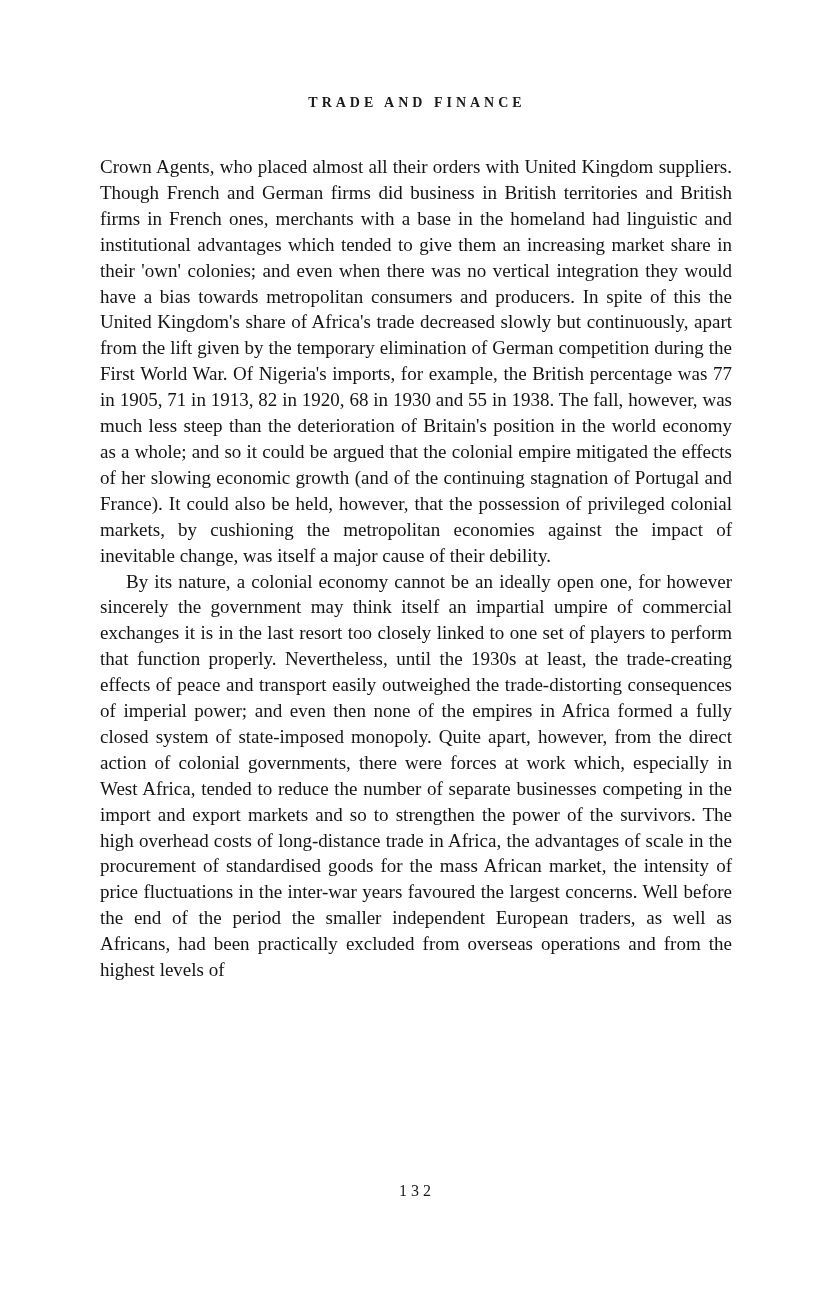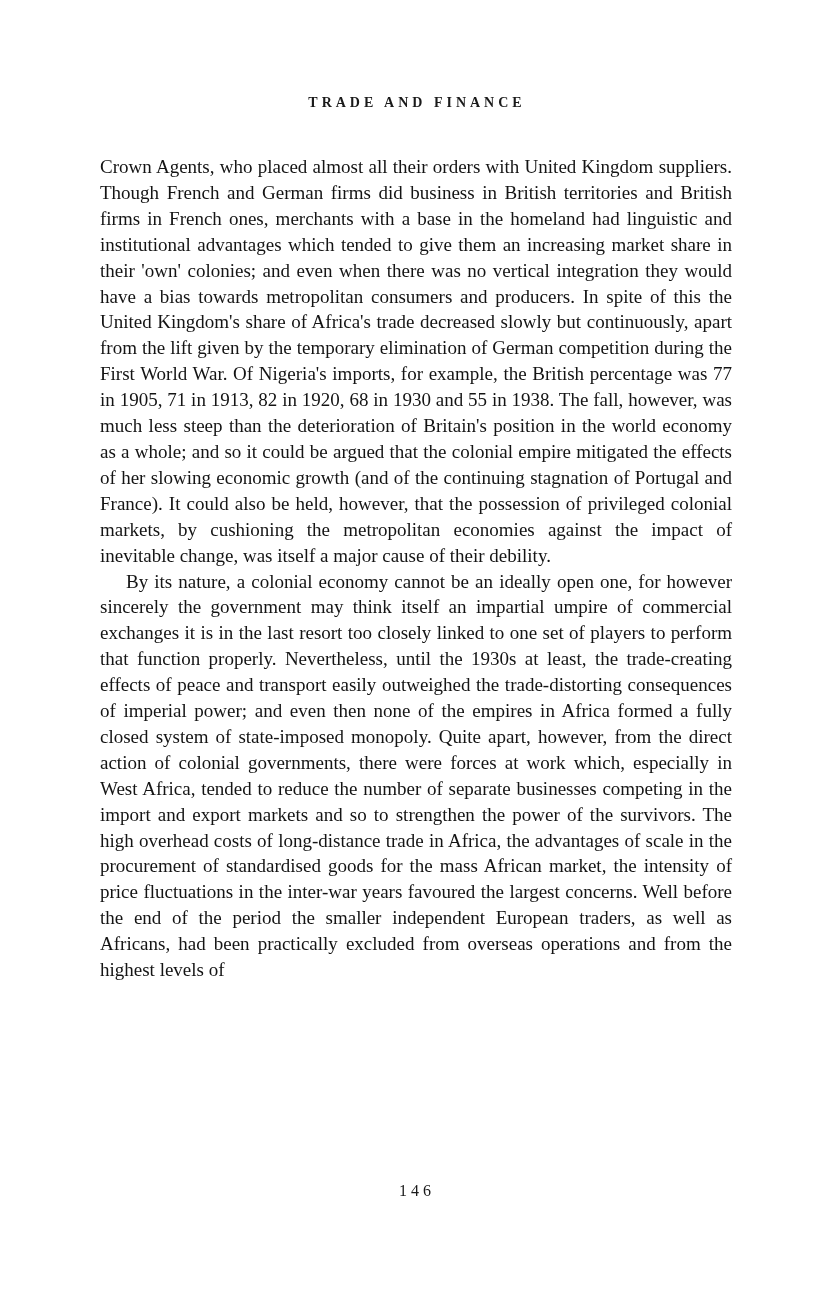--- a/index.html
+++ b/index.html
@@ -67,15 +67,15 @@
 
 <div class="page">
 
   <div class="running-head">TRADE AND FINANCE</div>
 
   <div class="text-block">
     <p class="para">Crown Agents, who placed almost all their orders with United Kingdom suppliers. Though French and German firms did business in British territories and British firms in French ones, merchants with a base in the homeland had linguistic and institutional advantages which tended to give them an increasing market share in their 'own' colonies; and even when there was no vertical integration they would have a bias towards metropolitan consumers and producers. In spite of this the United Kingdom's share of Africa's trade decreased slowly but continuously, apart from the lift given by the temporary elimination of German competition during the First World War. Of Nigeria's imports, for example, the British percentage was 77 in 1905, 71 in 1913, 82 in 1920, 68 in 1930 and 55 in 1938. The fall, however, was much less steep than the deterioration of Britain's position in the world economy as a whole; and so it could be argued that the colonial empire mitigated the effects of her slowing economic growth (and of the continuing stagnation of Portugal and France). It could also be held, however, that the possession of privileged colonial markets, by cushioning the metropolitan economies against the impact of inevitable change, was itself a major cause of their debility.</p>
     <p class="para indented">By its nature, a colonial economy cannot be an ideally open one, for however sincerely the government may think itself an impartial umpire of commercial exchanges it is in the last resort too closely linked to one set of players to perform that function properly. Nevertheless, until the 1930s at least, the trade-creating effects of peace and transport easily outweighed the trade-distorting consequences of imperial power; and even then none of the empires in Africa formed a fully closed system of state-imposed monopoly. Quite apart, however, from the direct action of colonial governments, there were forces at work which, especially in West Africa, tended to reduce the number of separate businesses competing in the import and export markets and so to strengthen the power of the survivors. The high overhead costs of long-distance trade in Africa, the advantages of scale in the procurement of standardised goods for the mass African market, the intensity of price fluctuations in the inter-war years favoured the largest concerns. Well before the end of the period the smaller independent European traders, as well as Africans, had been practically excluded from overseas operations and from the highest levels of</p>
   </div>
 
-  <div class="folio">146</div>
+  <div class="folio">132</div>
 
 </div>
 
 </body></html>

